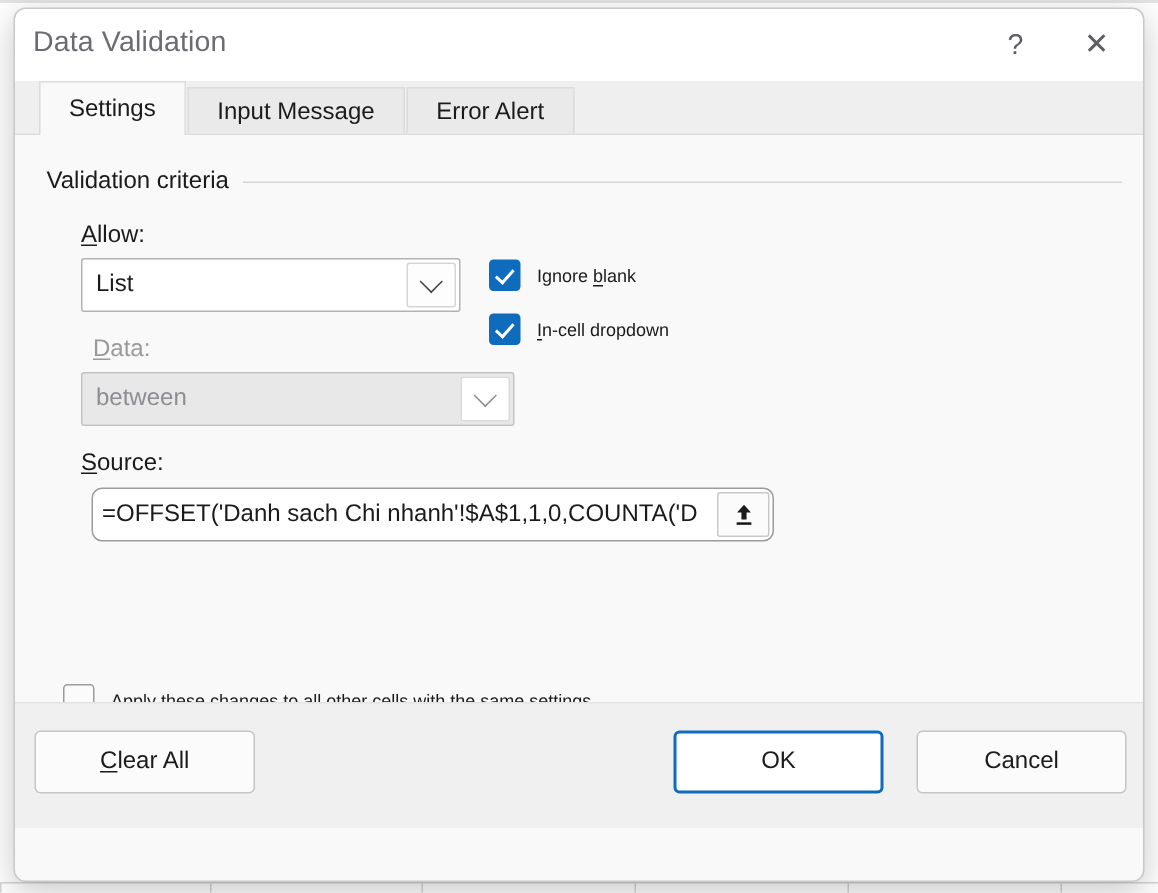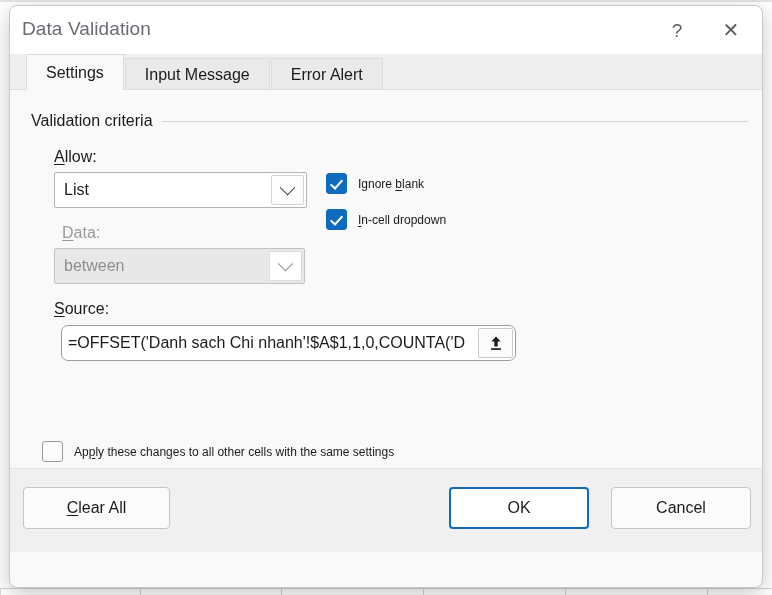--- a/index.html
+++ b/index.html
@@ -353,21 +353,21 @@
 
     <div class="combo" id="allow-combo" style="left:44px;top:82px;width:253px">
       <span class="combo-value">List</span>
       <span class="combo-arrow">
         <span class="chev"></span>
       </span>
     </div>
 
     <div class="field-label disabled" style="left:52px;top:134px"><span></span><span class="acc">D</span><span>ata:</span></div>
 
-    <div class="combo disabled" id="data-combo" style="left:44px;top:158px;width:251px">
+    <div class="combo disabled" id="data-combo" style="left:44px;top:158px;width:289px">
       <span class="combo-value">between</span>
       <span class="combo-arrow">
         <span class="chev"></span>
       </span>
     </div>
 
     <div class="checkrow" style="left:316px;top:83px">
       <span class="checkbox checked"></span>
       <span class="check-label"><span>Ignore </span><span class="acc">b</span><span>lank</span></span>
     </div>
@@ -382,21 +382,21 @@
     <div id="source-input-wrap" style="top:235px">
       <span id="source-value">=OFFSET('Danh sach Chi nhanh'!$A$1,1,0,COUNTA('D</span>
       <span id="range-picker-button">
         <svg width="16" height="17" viewBox="0 0 16 17" aria-hidden="true">
           <path d="M8 1.5 L12.6 6.6 L9.7 6.6 L9.7 11.4 L6.3 11.4 L6.3 6.6 L3.4 6.6 Z" fill="#1b1b1b"></path>
           <rect x="3.1" y="13.2" width="9.8" height="1.7" fill="#1b1b1b"></rect>
         </svg>
       </span>
     </div>
 
-    <div class="checkrow" style="left:32px;top:351px">
+    <div class="checkrow" style="left:32px;top:366px">
       <span class="checkbox unchecked"></span>
       <span class="check-label"><span>Ap</span><span class="acc">p</span><span>ly these changes to all other cells with the same settings</span></span>
     </div>
 
     <div id="footer">
       <div class="btn" id="clear-all-button">
           <span></span>
           <span class="acc">C</span>
           <span>lear All</span>
         </div>

